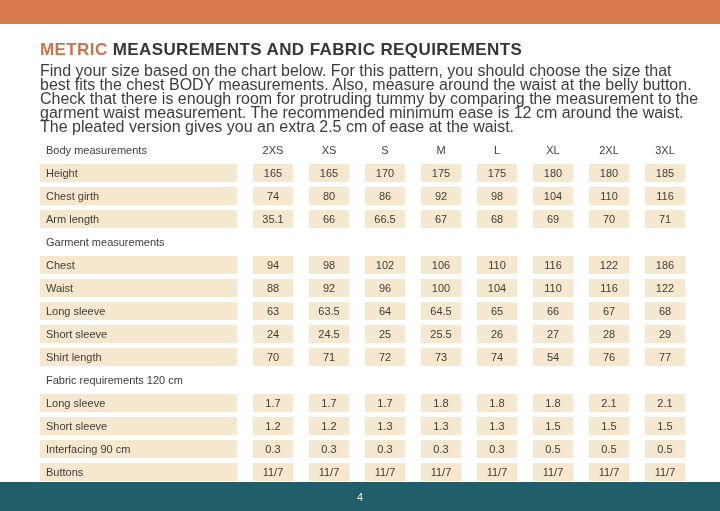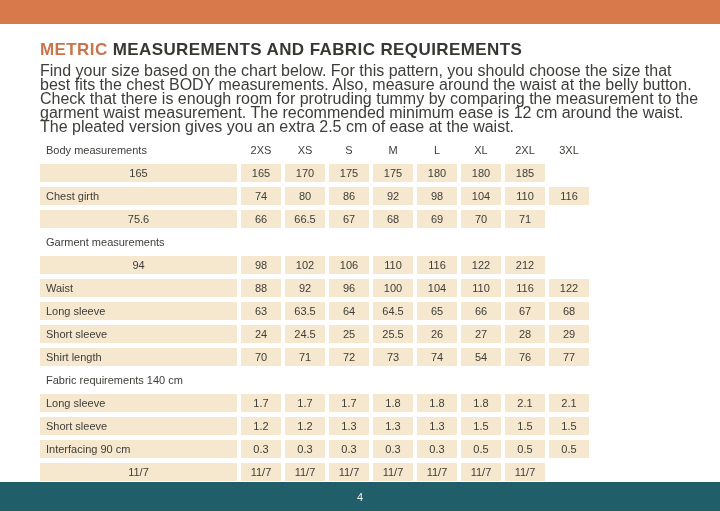--- a/index.html
+++ b/index.html
@@ -34,21 +34,21 @@
     margin: 4px 4px 0 0;
     font-size: 16px;
     line-height: 14px;
     color: #3e3d39;
     max-width: 676px;
   }
   .mtable { margin-top: 7px; }
   .trow {
     display: grid;
     grid-template-columns: 197px repeat(8, 40px);
-    column-gap: 4px;
+    column-gap: 16px;
     margin-bottom: 5px;
   }
   .cell {
     height: 18px;
     line-height: 18px;
     font-size: 11px;
     color: #3e3d39;
     overflow: hidden;
     white-space: nowrap;
   }
@@ -90,20 +90,21 @@
           <div class="cell val-cell">2XS</div>
           <div class="cell val-cell">XS</div>
           <div class="cell val-cell">S</div>
           <div class="cell val-cell">M</div>
           <div class="cell val-cell">L</div>
           <div class="cell val-cell">XL</div>
           <div class="cell val-cell">2XL</div>
           <div class="cell val-cell">3XL</div>
         </div>
         <div class="trow">
+          <div class="cell label-cell">Height</div>
           <div class="cell val-cell">165</div>
           <div class="cell val-cell">165</div>
           <div class="cell val-cell">170</div>
           <div class="cell val-cell">175</div>
           <div class="cell val-cell">175</div>
           <div class="cell val-cell">180</div>
           <div class="cell val-cell">180</div>
           <div class="cell val-cell">185</div>
         </div>
         <div class="trow">
@@ -111,41 +112,43 @@
           <div class="cell val-cell">74</div>
           <div class="cell val-cell">80</div>
           <div class="cell val-cell">86</div>
           <div class="cell val-cell">92</div>
           <div class="cell val-cell">98</div>
           <div class="cell val-cell">104</div>
           <div class="cell val-cell">110</div>
           <div class="cell val-cell">116</div>
         </div>
         <div class="trow">
-          <div class="cell val-cell">75.6</div>
+          <div class="cell label-cell">Arm length</div>
+          <div class="cell val-cell">35.1</div>
           <div class="cell val-cell">66</div>
           <div class="cell val-cell">66.5</div>
           <div class="cell val-cell">67</div>
           <div class="cell val-cell">68</div>
           <div class="cell val-cell">69</div>
           <div class="cell val-cell">70</div>
           <div class="cell val-cell">71</div>
         </div>
         <div class="trow hrow section-gap">
           <div class="cell label-cell">Garment measurements</div>
         </div>
         <div class="trow">
+          <div class="cell label-cell">Chest</div>
           <div class="cell val-cell">94</div>
           <div class="cell val-cell">98</div>
           <div class="cell val-cell">102</div>
           <div class="cell val-cell">106</div>
           <div class="cell val-cell">110</div>
           <div class="cell val-cell">116</div>
           <div class="cell val-cell">122</div>
-          <div class="cell val-cell">212</div>
+          <div class="cell val-cell">186</div>
         </div>
         <div class="trow">
           <div class="cell label-cell">Waist</div>
           <div class="cell val-cell">88</div>
           <div class="cell val-cell">92</div>
           <div class="cell val-cell">96</div>
           <div class="cell val-cell">100</div>
           <div class="cell val-cell">104</div>
           <div class="cell val-cell">110</div>
           <div class="cell val-cell">116</div>
@@ -178,21 +181,21 @@
           <div class="cell val-cell">70</div>
           <div class="cell val-cell">71</div>
           <div class="cell val-cell">72</div>
           <div class="cell val-cell">73</div>
           <div class="cell val-cell">74</div>
           <div class="cell val-cell">54</div>
           <div class="cell val-cell">76</div>
           <div class="cell val-cell">77</div>
         </div>
         <div class="trow hrow section-gap">
-          <div class="cell label-cell">Fabric requirements 140 cm</div>
+          <div class="cell label-cell">Fabric requirements 120 cm</div>
         </div>
         <div class="trow">
           <div class="cell label-cell">Long sleeve</div>
           <div class="cell val-cell">1.7</div>
           <div class="cell val-cell">1.7</div>
           <div class="cell val-cell">1.7</div>
           <div class="cell val-cell">1.8</div>
           <div class="cell val-cell">1.8</div>
           <div class="cell val-cell">1.8</div>
           <div class="cell val-cell">2.1</div>
@@ -214,20 +217,21 @@
           <div class="cell val-cell">0.3</div>
           <div class="cell val-cell">0.3</div>
           <div class="cell val-cell">0.3</div>
           <div class="cell val-cell">0.3</div>
           <div class="cell val-cell">0.3</div>
           <div class="cell val-cell">0.5</div>
           <div class="cell val-cell">0.5</div>
           <div class="cell val-cell">0.5</div>
         </div>
         <div class="trow">
+          <div class="cell label-cell">Buttons</div>
           <div class="cell val-cell">11/7</div>
           <div class="cell val-cell">11/7</div>
           <div class="cell val-cell">11/7</div>
           <div class="cell val-cell">11/7</div>
           <div class="cell val-cell">11/7</div>
           <div class="cell val-cell">11/7</div>
           <div class="cell val-cell">11/7</div>
           <div class="cell val-cell">11/7</div>
         </div>
       </div>

